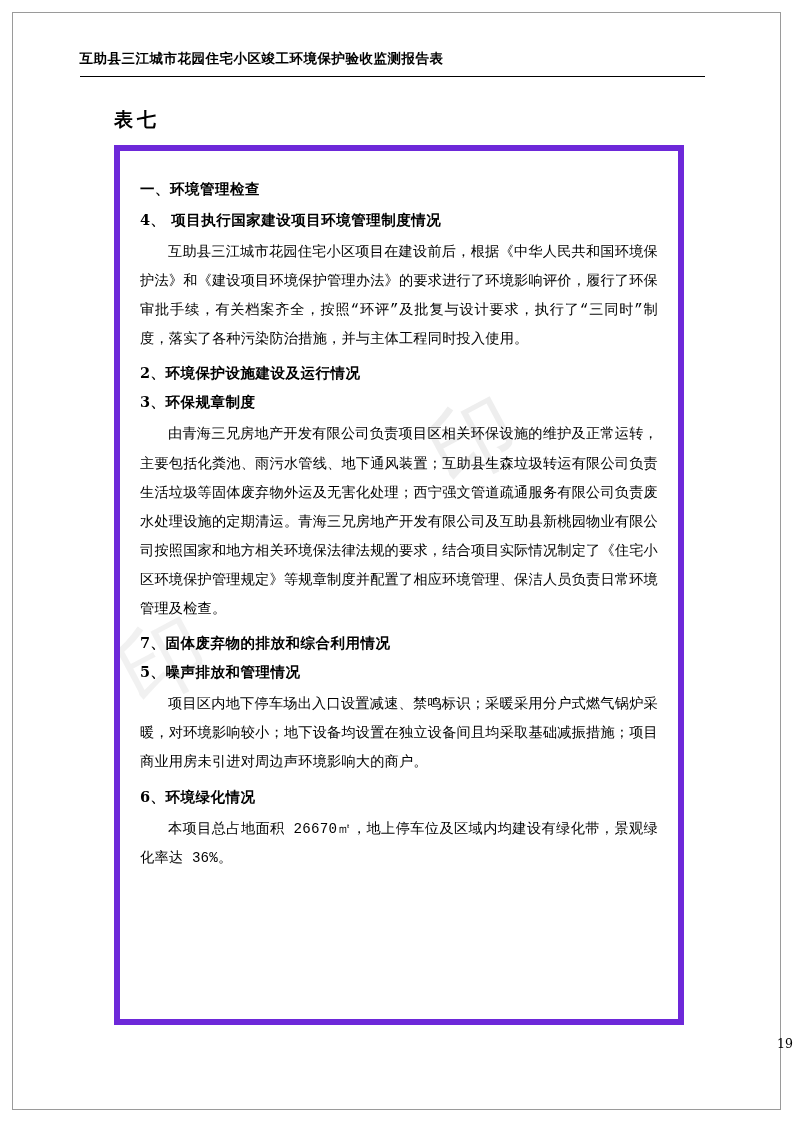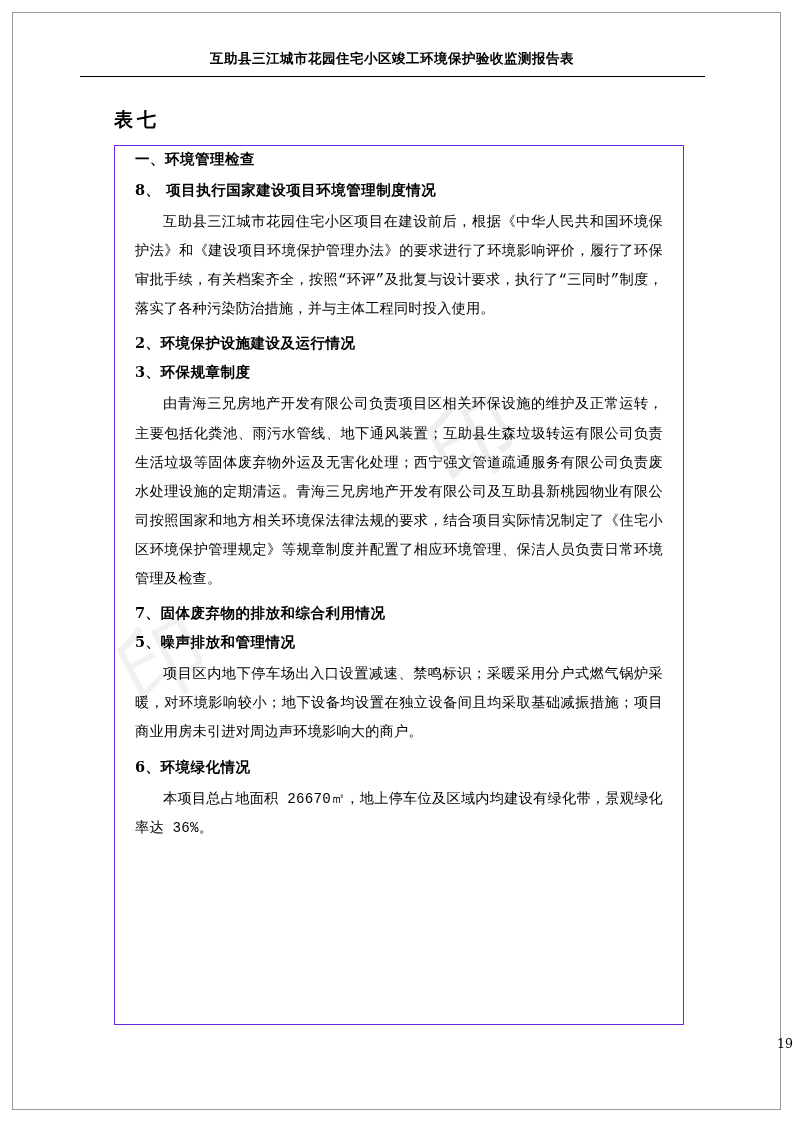--- a/index.html
+++ b/index.html
@@ -32,21 +32,21 @@
     box-sizing: border-box;
     pointer-events: none;
   }
   .content {
     position: absolute;
     left: 62px;
     top: 50px;
     width: 660px;
   }
   .header {
-    text-align: center;
+    text-align: left;
     font-family: "DejaVu Serif", "Liberation Serif", serif;
     font-weight: bold;
     font-size: 13.5px;
     letter-spacing: 0.5px;
     padding-bottom: 8px;
     border-bottom: 1.6px solid #000;
     width: 625px;
     margin: 0 auto;
   }
   .table-title {
@@ -54,23 +54,23 @@
     margin-left: 52px;
     font-family: "DejaVu Serif", "Liberation Serif", serif;
     font-weight: bold;
     font-size: 19px;
     letter-spacing: 4px;
   }
   .box {
     margin-top: 12px;
     margin-left: 52px;
     width: 570px;
-    border: 1px solid #6d28d9;
+    border: 6px solid #6d28d9;
     box-sizing: border-box;
-    padding: 0 20px 20px 20px;
+    padding: 25px 20px 20px 20px;
     min-height: 880px;
     position: relative;
     background: transparent;
   }
   .h1 {
     font-family: "DejaVu Serif", "Liberation Serif", serif;
     font-weight: bold;
     font-size: 14.5px;
     margin: 4px 0 12px 0;
     letter-spacing: 0.5px;
@@ -140,21 +140,21 @@
   <div class="content">
 
     <div class="header">互助县三江城市花园住宅小区竣工环境保护验收监测报告表</div>
 
     <div class="table-title">表七</div>
 
     <div class="box">
 
       <div class="h1">一、环境管理检查</div>
 
-      <div class="h2">8、 项目执行国家建设项目环境管理制度情况</div>
+      <div class="h2">4、 项目执行国家建设项目环境管理制度情况</div>
       <p class="para">互助县三江城市花园住宅小区项目在建设前后，根据《中华人民共和国环境保护法》和《建设项目环境保护管理办法》的要求进行了环境影响评价，履行了环保审批手续，有关档案齐全，按照“环评”及批复与设计要求，执行了“三同时”制度，落实了各种污染防治措施，并与主体工程同时投入使用。</p>
 
       <div class="h2">2、环境保护设施建设及运行情况</div>
 
       <div class="h2">3、环保规章制度</div>
       <p class="para">由青海三兄房地产开发有限公司负责项目区相关环保设施的维护及正常运转，主要包括化粪池、雨污水管线、地下通风装置；互助县生森垃圾转运有限公司负责生活垃圾等固体废弃物外运及无害化处理；西宁强文管道疏通服务有限公司负责废水处理设施的定期清运。青海三兄房地产开发有限公司及互助县新桃园物业有限公司按照国家和地方相关环境保法律法规的要求，结合项目实际情况制定了《住宅小区环境保护管理规定》等规章制度并配置了相应环境管理、保洁人员负责日常环境管理及检查。</p>
 
       <div class="h2">7、固体废弃物的排放和综合利用情况</div>
 
       <div class="h2">5、噪声排放和管理情况</div>

